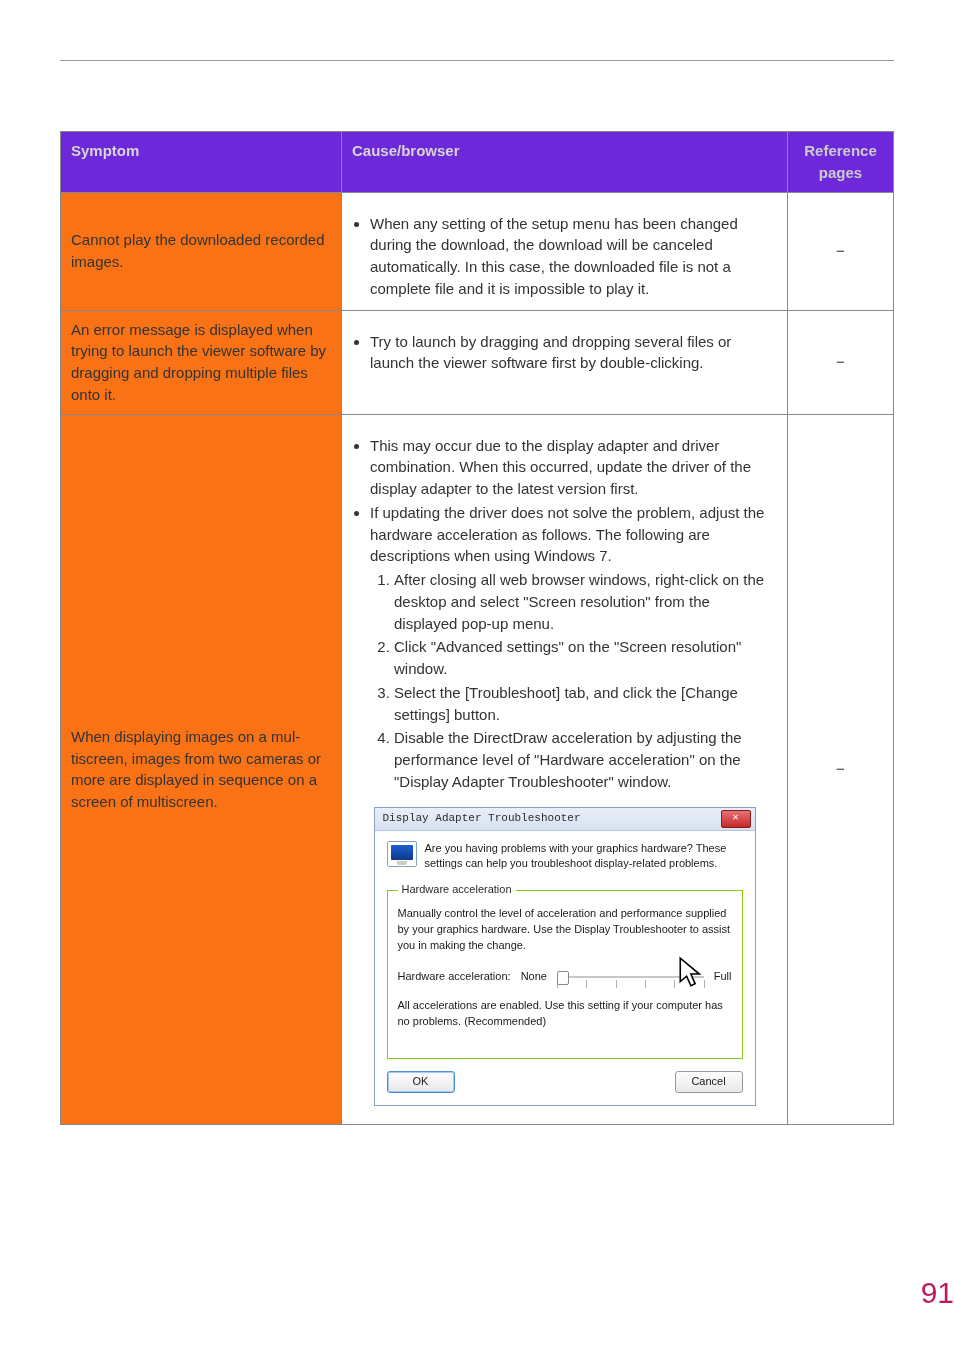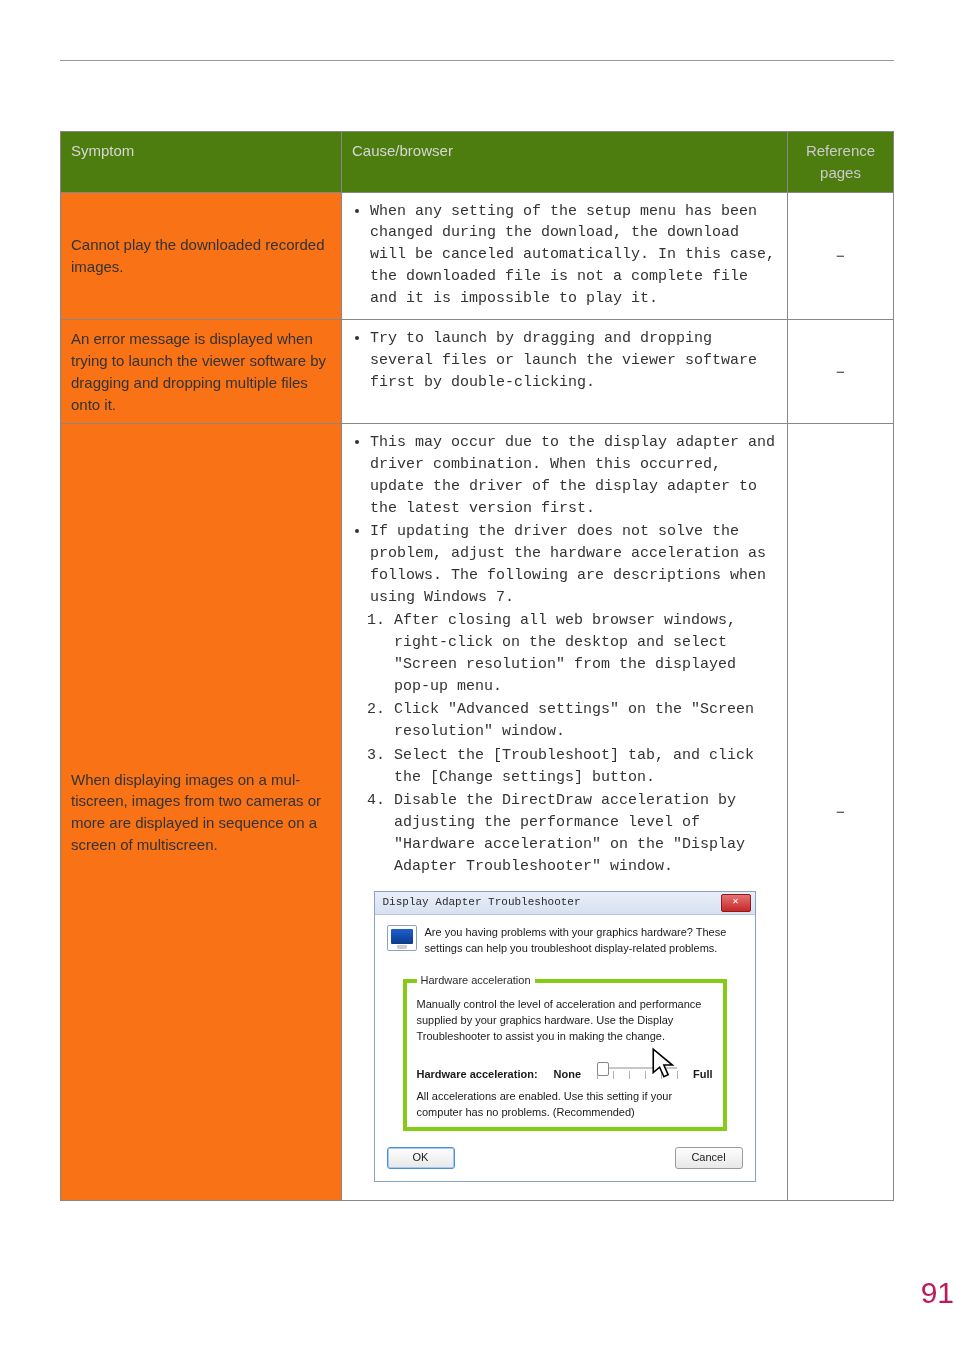--- a/index.html
+++ b/index.html
@@ -26,43 +26,42 @@
     border-collapse: collapse;
     font-size: 15px;
     line-height: 1.45;
   }
   table.main th, table.main td {
     border: 1px solid #888;
     padding: 8px 10px;
     vertical-align: top;
   }
   table.main thead th {
-    background: #4d7c0f;
-    font-weight: normal;
+    background: #6d28d9;
+    font-weight: bold;
     text-align: left;
     font-size: 15px;
   }
   table.main thead th.symptom { width: 260px; color:#d6d6d6; }
   table.main thead th.cause { color:#d6d6d6; }
   table.main thead th.ref {
     width: 85px;
     text-align: center;
     color: #cccccc;
   }
   table.main td.symptom {
     background: #f97316;
   }
   table.main td.ref {
     text-align: center;
     vertical-align: middle;
   }
   ul.bullets {
-    margin: 0 0 0 4px;
+    margin: 12px 0 0 4px;
     padding-left: 14px;
-    font-family: Liberation Mono, monospace;
   }
   ul.bullets > li {
     margin-bottom: 2px;
   }
   ol.steps {
     margin: 2px 0 6px 0;
     padding-left: 24px;
   }
   ol.steps li {
     margin-bottom: 2px;
@@ -125,34 +124,33 @@
     border-radius: 1px;
   }
   .dialog .intro .monitor-icon::after {
     content: "";
     position: absolute;
     left: 9px; right: 9px; bottom: 1px; height: 4px;
     background: #ccc;
     border-radius: 0 0 2px 2px;
   }
   .dialog fieldset {
-    border: 4px solid #84cc16;
-    margin: 16px;
-    padding: 8px 10px 6px 10px;
+    border: 1px solid #84cc16;
+    margin: 0;
+    padding: 8px 10px 28px 10px;
   }
   .dialog fieldset legend {
     padding: 0 4px;
     color: #2b2b2b;
   }
   .dialog .slider-row {
     display: flex;
-    align-items: flex-end;
-    gap: 16px;
+    align-items: center;
+    gap: 10px;
     margin: 8px 0 6px 0;
-    font-weight: bold;
   }
   .dialog .slider-track {
     flex: 1;
     height: 30px;
     position: relative;
   }
   .dialog .slider-track .line {
     position: absolute;
     left: 0; right: 0; top: 14px;
     height: 2px;

